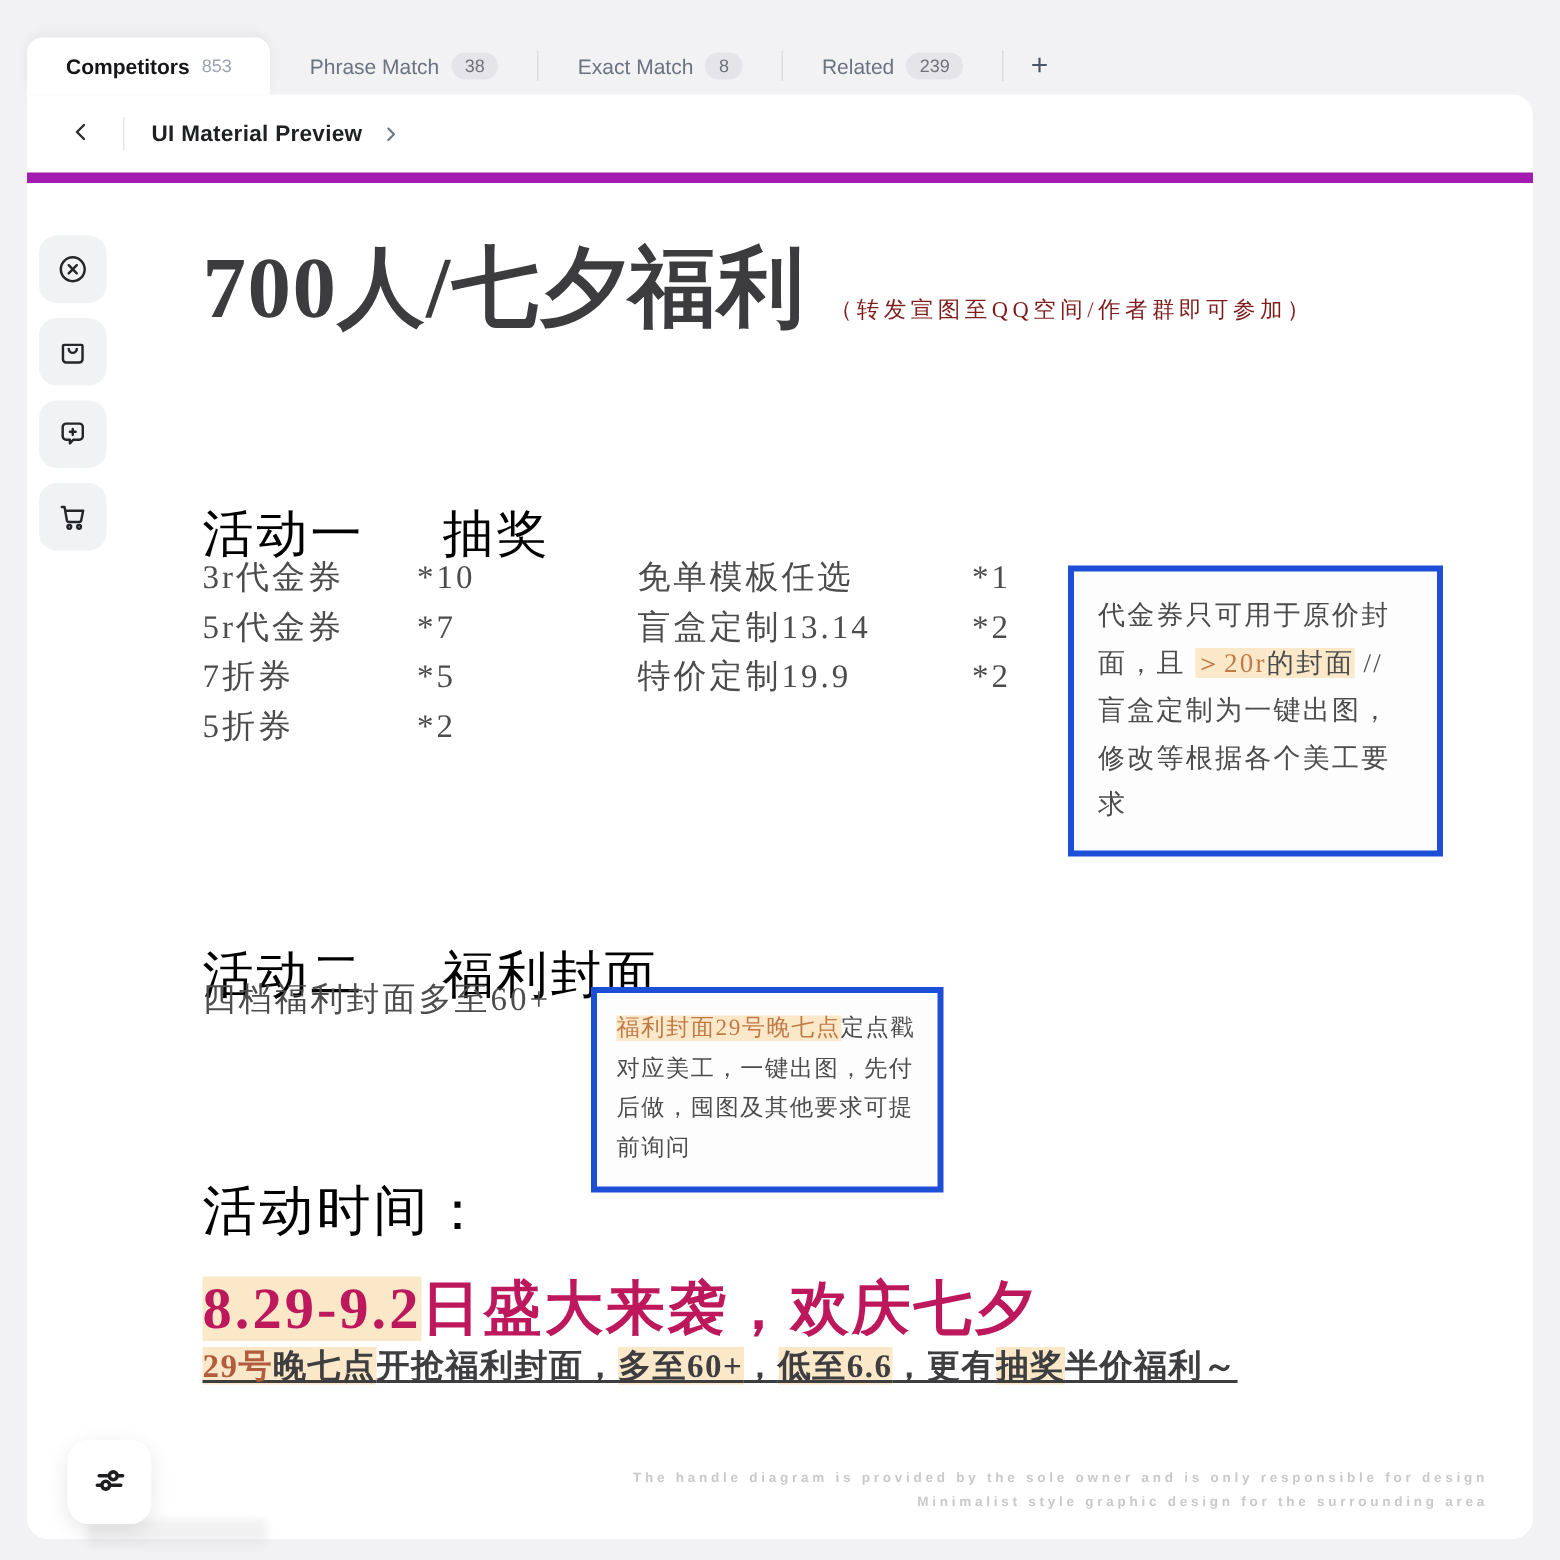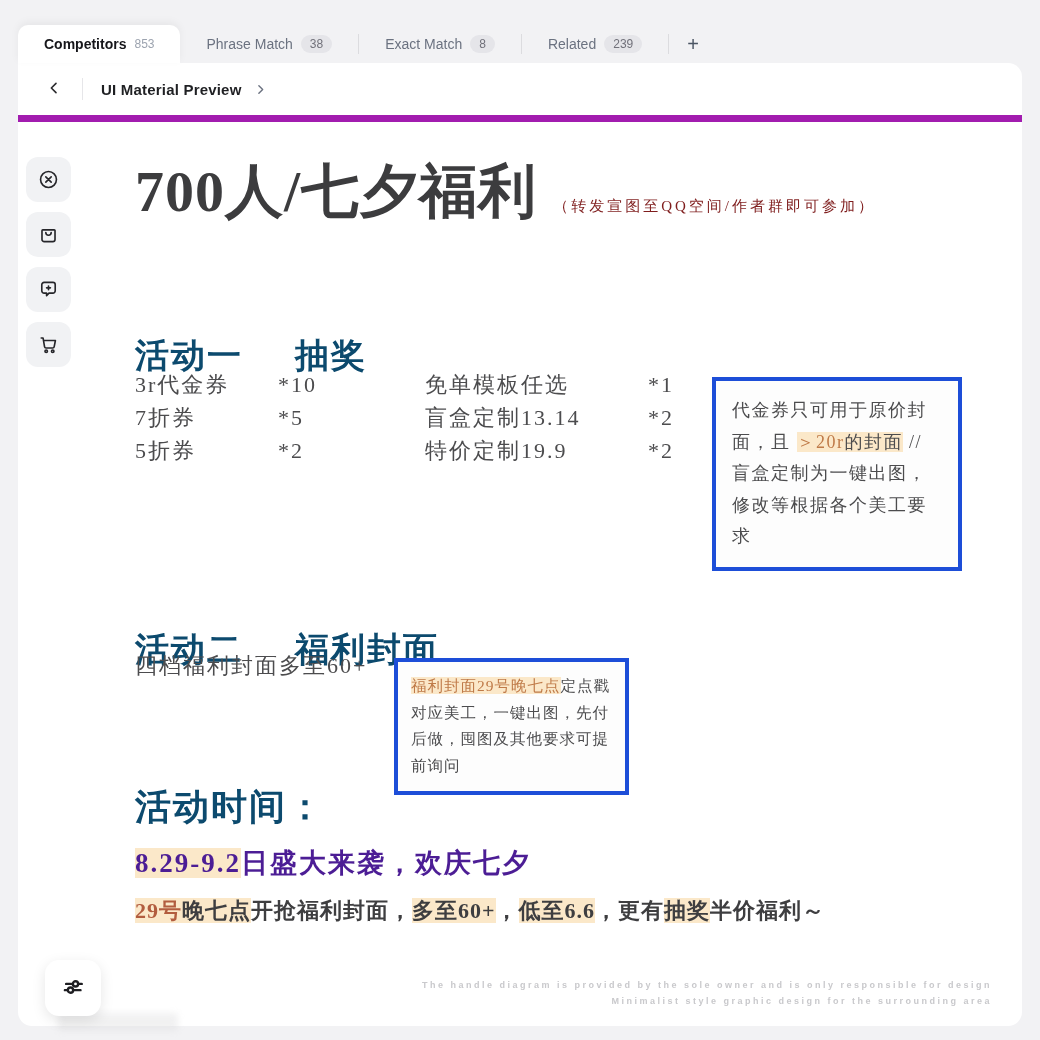--- a/index.html
+++ b/index.html
@@ -29,34 +29,34 @@
   
   .rail{position:absolute;left:8px;top:42px;display:flex;flex-direction:column;gap:10px;}
   .rail-btn{width:45px;height:45px;border:none;border-radius:12px;background:#f1f2f4;cursor:pointer;
             display:flex;align-items:center;justify-content:center;padding:0;color:#26262a;}
   .rail-btn svg{display:block;}
   
   .poster{position:absolute;inset:0;font-family:"Liberation Serif","DejaVu Serif",serif;color:#454547;}
   .title-row{position:absolute;left:117px;top:38px;display:flex;align-items:baseline;white-space:nowrap;}
   .big-title{font-size:58px;font-weight:bold;color:#3c3c3e;letter-spacing:1px;}
   .subtitle{font-size:15px;color:#7f1d1d;letter-spacing:3px;margin-left:16px;}
-  .sec-head{position:absolute;left:117px;font-size:34px;font-weight:bold;color:#0c4a6e;letter-spacing:2px;white-space:nowrap;}
+  .sec-head{position:absolute;left:117px;font-size:34px;font-weight:normal;color:#000000;letter-spacing:2px;white-space:nowrap;}
   .sec-head .gap{display:inline-block;width:52px;}
   .prizes{position:absolute;font-size:22px;color:#4c4c4e;letter-spacing:2px;}
   .prize-row{display:flex;height:33px;align-items:center;}
   .prize-name{display:inline-block;}
   .note-box{position:absolute;border:4px solid #1d4ed8;padding:14px 16px;font-size:18px;
             line-height:1.75;color:#4c4c4e;letter-spacing:1.5px;box-sizing:border-box;background:#fdfdfd;}
   .note-box.small{font-size:15.5px;line-height:1.72;letter-spacing:1px;padding:11px 13px;}
   .hl{background:#fbe8c9;}
   .orange{color:#bf7a48;}
   .red{color:#b25c3e;}
   .s2-lines{position:absolute;left:117px;font-size:22px;line-height:37px;color:#4c4c4e;letter-spacing:2px;}
-  .sch-line1{position:absolute;left:117px;font-size:27px;font-weight:bold;color:#4c1d95;letter-spacing:2px;white-space:nowrap;}
-  .sch-line2{position:absolute;left:117px;font-size:22px;font-weight:bold;color:#3e3e40;letter-spacing:1px;white-space:nowrap;}
+  .sch-line1{position:absolute;left:117px;font-size:39px;font-weight:bold;color:#be185d;letter-spacing:2px;white-space:nowrap;}
+  .sch-line2{position:absolute;left:117px;font-size:22px;font-weight:bold;color:#3e3e40;letter-spacing:1px;white-space:nowrap;text-decoration:underline;}
   
   .credit{position:absolute;right:30px;top:862px;text-align:right;
           font-family:"Liberation Sans","DejaVu Sans",sans-serif;
           font-size:9px;font-weight:bold;letter-spacing:2.5px;color:#c9c9cc;line-height:16px;}
   .fab{position:absolute;left:27px;top:845px;width:56px;height:56px;border:none;border-radius:14px;
        background:#ffffff;box-shadow:0 4px 14px rgba(0,0,0,0.10);cursor:pointer;display:flex;
        align-items:center;justify-content:center;color:#1e1e22;padding:0;}
   .smudge{position:absolute;left:40px;top:898px;width:120px;height:18px;background:#d8d8da;
           opacity:.35;filter:blur(3px);border-radius:3px;}
 </style>
@@ -155,20 +155,24 @@
         <div class="sec-head" style="top:218px;">
           <span>活动一</span><span class="gap"></span><span>抽奖</span>
         </div>
 
         <div class="prizes" id="prizes-left" style="left:117px;top:253px;">
             <div class="prize-row">
               <span class="prize-name" style="width: 143px;">3r代金券</span>
               <span class="prize-qty">*10</span>
             </div>
             <div class="prize-row">
+              <span class="prize-name" style="width: 143px;">5r代金券</span>
+              <span class="prize-qty">*7</span>
+            </div>
+            <div class="prize-row">
               <span class="prize-name" style="width: 143px;">7折券</span>
               <span class="prize-qty">*5</span>
             </div>
             <div class="prize-row">
               <span class="prize-name" style="width: 143px;">5折券</span>
               <span class="prize-qty">*2</span>
             </div>
           </div>
         <div class="prizes" id="prizes-right" style="left:407px;top:253px;">
             <div class="prize-row">

